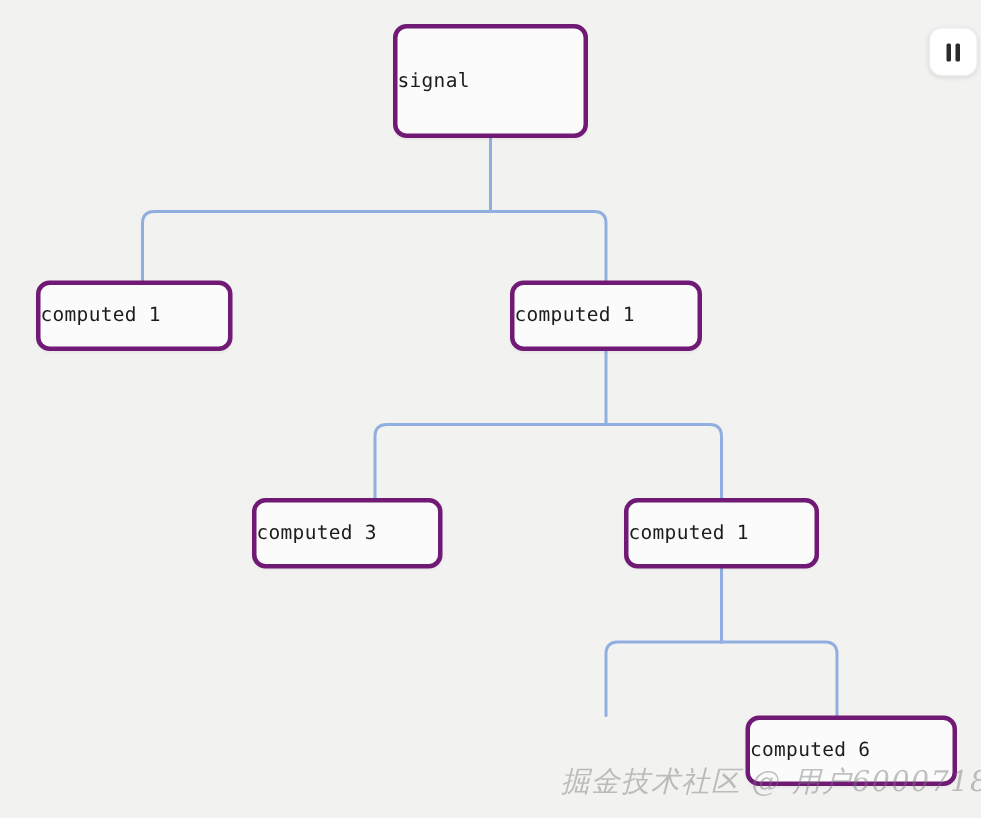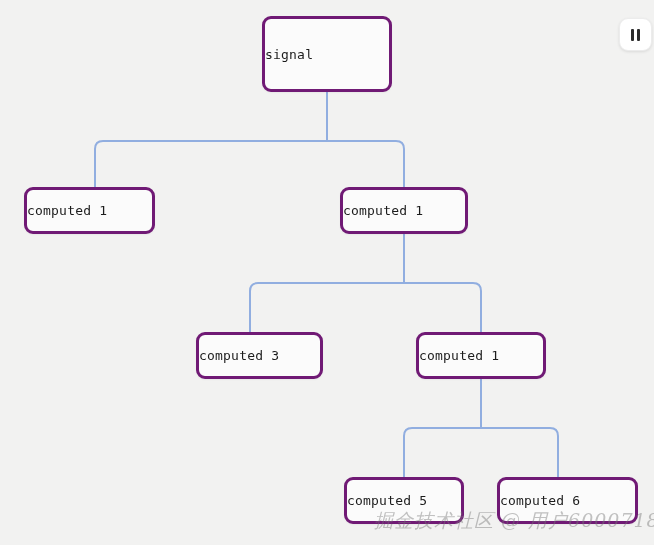--- a/index.html
+++ b/index.html
@@ -115,31 +115,28 @@
   </div>
 
   <div class="node" style="left:24px; top:187px; width:131px; height:47px;">
     <span>computed 1</span>
   </div>
 
   <div class="node" style="left:340px; top:187px; width:128px; height:47px;">
     <span>computed 1</span>
   </div>
 
-  <div class="node" style="left:196px; top:332px; width:127px; height:47px;">
+  <div class="node" style="left:168px; top:332px; width:127px; height:47px;">
     <span>computed 3</span>
   </div>
 
   <div class="node" style="left:416px; top:332px; width:130px; height:47px;">
     <span>computed 1</span>
   </div>
 
-  <div class="node" style="left:344px; top:477px; width:120px; height:47px;">
-    <span>computed 5</span>
-  </div>
 
   <div class="node" style="left:497px; top:477px; width:141px; height:47px;">
     <span>computed 6</span>
   </div>
 
   <div id="pause-button">
     <span id="pause-icon">
       <i></i>
         <i></i>
     </span>

